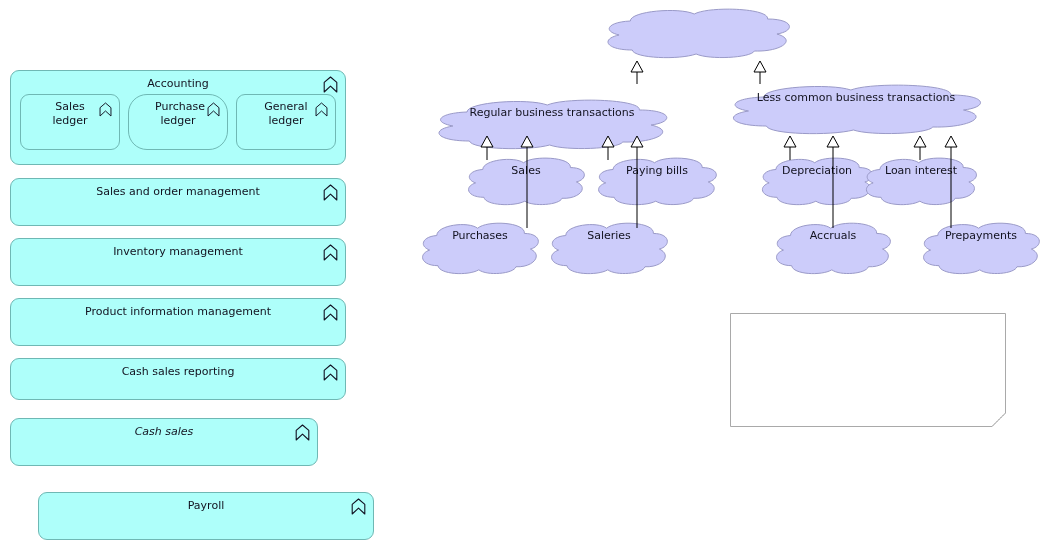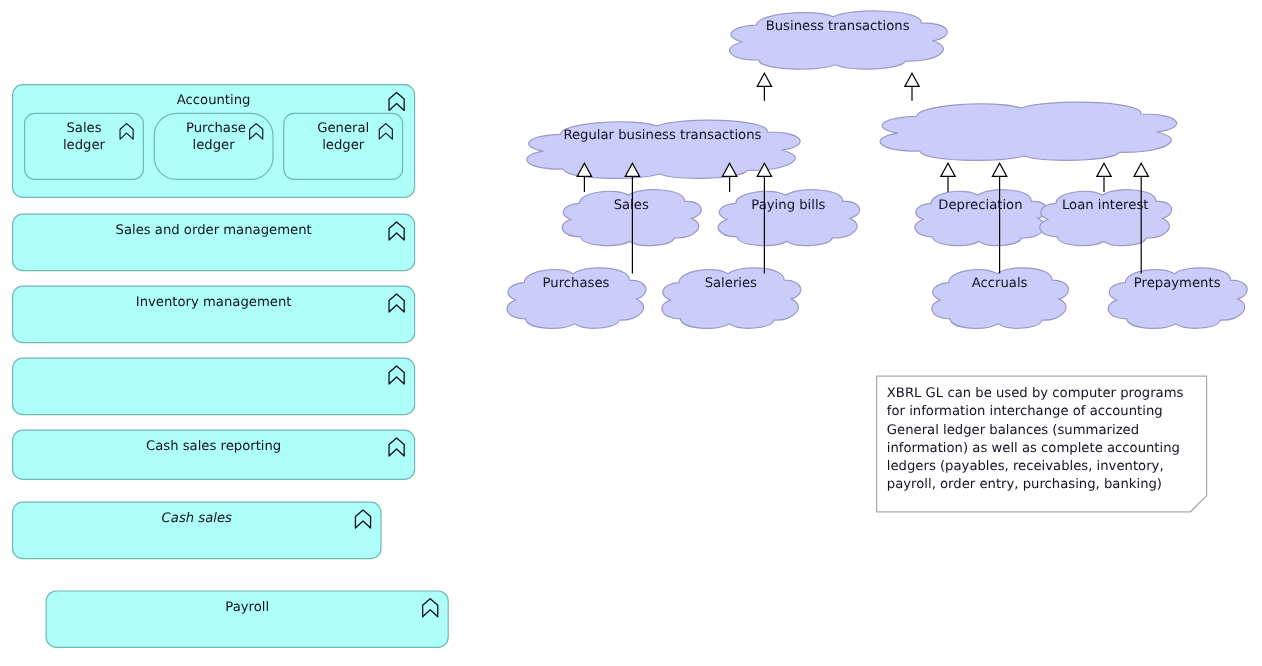--- a/index.html
+++ b/index.html
@@ -138,20 +138,21 @@
         <path d="M1.2 16 L1.2 6.4 L7.5 1 L13.8 6.4 L13.8 16 L7.5 10.2 Z" fill="none" stroke="#111122" stroke-width="1.1" stroke-linejoin="round"></path>
       </svg>
     </div>
     <div class="component" style="left: 10px; top: 238px; width: 336px; height: 48px;">
       <div class="component-label">Inventory management</div>
       <svg viewBox="0 0 15 17" class="comp-icon">
         <path d="M1.2 16 L1.2 6.4 L7.5 1 L13.8 6.4 L13.8 16 L7.5 10.2 Z" fill="none" stroke="#111122" stroke-width="1.1" stroke-linejoin="round"></path>
       </svg>
     </div>
     <div class="component" style="left: 10px; top: 298px; width: 336px; height: 48px;">
+      <div class="component-label">Product information management</div>
       <svg viewBox="0 0 15 17" class="comp-icon">
         <path d="M1.2 16 L1.2 6.4 L7.5 1 L13.8 6.4 L13.8 16 L7.5 10.2 Z" fill="none" stroke="#111122" stroke-width="1.1" stroke-linejoin="round"></path>
       </svg>
     </div>
     <div class="component" style="left: 10px; top: 358px; width: 336px; height: 42px;">
       <div class="component-label">Cash sales reporting</div>
       <svg viewBox="0 0 15 17" class="comp-icon">
         <path d="M1.2 16 L1.2 6.4 L7.5 1 L13.8 6.4 L13.8 16 L7.5 10.2 Z" fill="none" stroke="#111122" stroke-width="1.1" stroke-linejoin="round"></path>
       </svg>
     </div>
@@ -167,32 +168,32 @@
         <path d="M1.2 16 L1.2 6.4 L7.5 1 L13.8 6.4 L13.8 16 L7.5 10.2 Z" fill="none" stroke="#111122" stroke-width="1.1" stroke-linejoin="round"></path>
       </svg>
     </div>
   </div>
 
 <div id="clouds-panel">
     <div class="cloud" style="left: 604px; top: 8px; width: 188px; height: 50px;">
       <svg viewBox="0 0 188 50" preserveAspectRatio="none">
         <path d="M 26.32 13.00 C 26.32 3.00 75.20 -1.00 90.24 6.00 C 105.28 -2.00 165.44 0.00 163.56 11.00 C 189.88 11.00 191.76 23.00 172.96 26.00 C 193.64 32.00 176.72 44.00 150.40 43.00 C 146.64 50.00 105.28 52.00 92.12 46.00 C 75.20 52.00 30.08 50.50 28.20 42.00 C 1.88 42.00 -3.76 31.00 15.04 27.00 C -1.88 23.00 3.76 14.00 26.32 13.00 Z" fill="#ccccfa" stroke="#9a9ac8" stroke-width="1"></path>
       </svg>
-      <div class="cloud-label">Business transactions</div>
     </div>
     <div class="cloud" style="left: 434px; top: 84px; width: 236px; height: 50px; margin-top: 15px;">
       <svg viewBox="0 0 236 50" preserveAspectRatio="none">
         <path d="M 33.04 13.00 C 33.04 3.00 94.40 -1.00 113.28 6.00 C 132.16 -2.00 207.68 0.00 205.32 11.00 C 238.36 11.00 240.72 23.00 217.12 26.00 C 243.08 32.00 221.84 44.00 188.80 43.00 C 184.08 50.00 132.16 52.00 115.64 46.00 C 94.40 52.00 37.76 50.50 35.40 42.00 C 2.36 42.00 -4.72 31.00 18.88 27.00 C -2.36 23.00 4.72 14.00 33.04 13.00 Z" fill="#ccccfa" stroke="#9a9ac8" stroke-width="1"></path>
       </svg>
       <div class="cloud-label">Regular business transactions</div>
     </div>
     <div class="cloud" style="left: 728px; top: 84px; width: 256px; height: 50px;">
       <svg viewBox="0 0 256 50" preserveAspectRatio="none">
         <path d="M 35.84 13.00 C 35.84 3.00 102.40 -1.00 122.88 6.00 C 143.36 -2.00 225.28 0.00 222.72 11.00 C 258.56 11.00 261.12 23.00 235.52 26.00 C 263.68 32.00 240.64 44.00 204.80 43.00 C 199.68 50.00 143.36 52.00 125.44 46.00 C 102.40 52.00 40.96 50.50 38.40 42.00 C 2.56 42.00 -5.12 31.00 20.48 27.00 C -2.56 23.00 5.12 14.00 35.84 13.00 Z" fill="#ccccfa" stroke="#9a9ac8" stroke-width="1"></path>
       </svg>
+      <div class="cloud-label">Less common business transactions</div>
     </div>
     <div class="cloud" style="left: 466px; top: 157px; width: 120px; height: 48px;">
       <svg viewBox="0 0 120 48" preserveAspectRatio="none">
         <path d="M 16.80 12.48 C 16.80 2.88 48.00 -0.96 57.60 5.76 C 67.20 -1.92 105.60 0.00 104.40 10.56 C 121.20 10.56 122.40 22.08 110.40 24.96 C 123.60 30.72 112.80 42.24 96.00 41.28 C 93.60 48.00 67.20 49.92 58.80 44.16 C 48.00 49.92 19.20 48.48 18.00 40.32 C 1.20 40.32 -2.40 29.76 9.60 25.92 C -1.20 22.08 2.40 13.44 16.80 12.48 Z" fill="#ccccfa" stroke="#9a9ac8" stroke-width="1"></path>
       </svg>
       <div class="cloud-label">Sales</div>
     </div>
     <div class="cloud" style="left: 596px; top: 157px; width: 122px; height: 48px;">
       <svg viewBox="0 0 122 48" preserveAspectRatio="none">
         <path d="M 17.08 12.48 C 17.08 2.88 48.80 -0.96 58.56 5.76 C 68.32 -1.92 107.36 0.00 106.14 10.56 C 123.22 10.56 124.44 22.08 112.24 24.96 C 125.66 30.72 114.68 42.24 97.60 41.28 C 95.16 48.00 68.32 49.92 59.78 44.16 C 48.80 49.92 19.52 48.48 18.30 40.32 C 1.22 40.32 -2.44 29.76 9.76 25.92 C -1.22 22.08 2.44 13.44 17.08 12.48 Z" fill="#ccccfa" stroke="#9a9ac8" stroke-width="1"></path>
@@ -278,14 +279,13 @@
       <line x1="951" y1="147" x2="951" y2="228" stroke="#000000" stroke-width="1"></line>
       <path d="M 951 136 L 957 147 L 945 147 Z" fill="#ffffff" stroke="#000000" stroke-width="1" stroke-linejoin="miter"></path>
     </g>
   </svg>
 
 <div class="note" id="note-box" style="left: 730px; top: 313px; width: 276px; height: 114px;">
   <svg id="note-shape" width="276" height="114" viewBox="0 0 276 114">
       <path d="M 0.5 0.5 H 275.5 V 100 L 262 113.5 H 0.5 Z" fill="#ffffff" stroke="#a9a9a9" stroke-width="1"></path>
       <path d="M 262 113.5 L 275.5 100" fill="none" stroke="#a9a9a9" stroke-width="1" stroke-dasharray="1.5 1.5"></path>
     </svg>
-  <div class="note-text">XBRL GL can be used by computer programs for information interchange of accounting General ledger balances (summarized information) as well as complete accounting ledgers (payables, receivables, inventory, payroll, order entry, purchasing, banking)</div>
 </div>
 
 </body></html>

